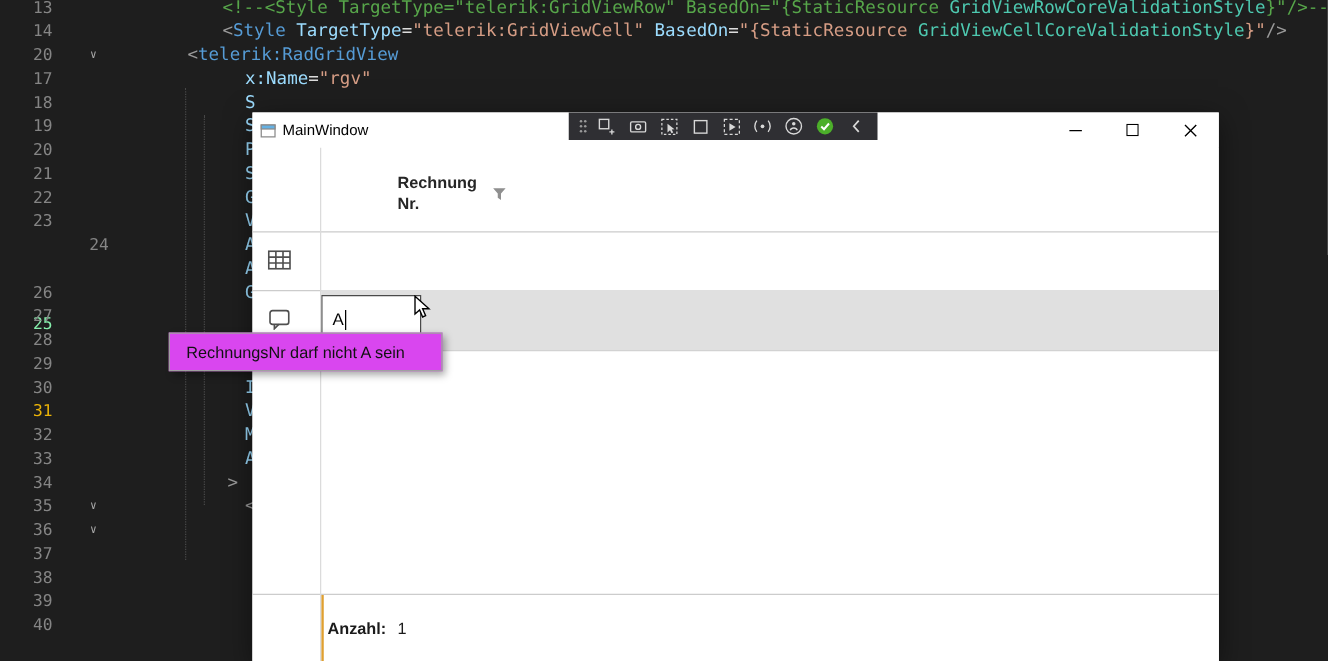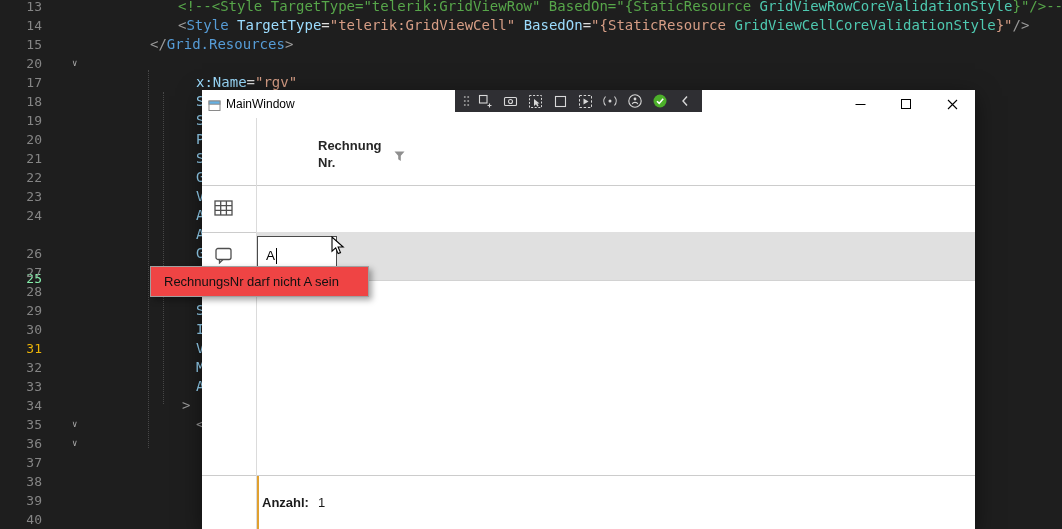--- a/index.html
+++ b/index.html
@@ -42,45 +42,44 @@
   .edit-row{position:absolute;left:55px;right:0;top:114px;height:48px;background:#e0e0e0;}
   .edit-indicator{position:absolute;left:13px;top:129px;}
   .edit-box{position:absolute;left:55px;top:118px;width:80px;height:39px;background:#fff;border:1px solid #4a4a4a;box-sizing:border-box;display:flex;align-items:center;padding-left:8px;font-size:13.5px;color:#000;}
   .caret{display:inline-block;width:1px;height:16px;background:#000;margin-left:1px;}
   .footer-row{position:absolute;left:0;right:0;top:358px;bottom:0;background:#fff;}
   .footer-text{position:absolute;left:60px;top:0;bottom:0;display:flex;align-items:center;font-size:13px;color:#1b1b1b;gap:9px;}
   .footer-label{font-weight:700;}
   .accent-line{position:absolute;left:55px;width:2px;top:358px;bottom:0;background:#e0a030;}
 
   
-  .val-tooltip{position:absolute;left:150px;top:266px;width:219px;height:31px;background:#ef4444;border:1px solid #a0a0a0;box-sizing:border-box;box-shadow:3px 3px 6px rgba(0,0,0,.35);display:flex;align-items:center;padding-left:13px;font-size:13px;color:#111;z-index:30;}
+  .val-tooltip{position:absolute;left:135px;top:266px;width:219px;height:31px;background:#d946ef;border:1px solid #a0a0a0;box-sizing:border-box;box-shadow:3px 3px 6px rgba(0,0,0,.35);display:flex;align-items:center;padding-left:13px;font-size:13px;color:#111;z-index:30;}
 
   .mouse-cursor{position:absolute;left:331px;top:236px;z-index:40;}
 </style>
 </head>
 <body>
 
 <div class="screen">
 
   <div class="editor">
     <div class="guide guide1"></div>
     <div class="guide guide2"></div>
     <div id="code-lines">
         <div class="code-line"><span class="ln" style="color: rgb(133, 133, 133);">13</span><span class="code" style="left: 178px;"><span style="color: rgb(87, 166, 74);">&lt;!--&lt;Style TargetType="telerik:GridViewRow" BasedOn="{StaticResource </span><span style="color: rgb(78, 201, 176);">GridViewRowCoreValidationStyle</span><span style="color: rgb(87, 166, 74);">}"/&gt;--&gt;</span></span></div>
         <div class="code-line"><span class="ln" style="color: rgb(133, 133, 133);">14</span><span class="code" style="left: 178px;"><span style="color: rgb(154, 154, 154);">&lt;</span><span style="color: rgb(86, 156, 214);">Style</span><span style="color: rgb(220, 220, 220);"> </span><span style="color: rgb(156, 220, 254);">TargetType</span><span style="color: rgb(220, 220, 220);">=</span><span style="color: rgb(214, 157, 133);">"telerik:GridViewCell"</span><span style="color: rgb(220, 220, 220);"> </span><span style="color: rgb(156, 220, 254);">BasedOn</span><span style="color: rgb(220, 220, 220);">=</span><span style="color: rgb(214, 157, 133);">"{StaticResource </span><span style="color: rgb(78, 201, 176);">GridViewCellCoreValidationStyle</span><span style="color: rgb(214, 157, 133);">}"</span><span style="color: rgb(154, 154, 154);">/&gt;</span></span></div>
-        <div class="code-line"><span class="ln" style="color: rgb(133, 133, 133);">15</span><span class="code" style="left: 150px;"><span style="color: rgb(154, 154, 154);">&lt;/</span><span style="color: rgb(86, 156, 214);">Grid.Resources</span><span style="color: rgb(154, 154, 154);">&gt;</span></span></div>
-        <div class="code-line"><span class="ln" style="color: rgb(133, 133, 133);">20</span><span class="fold" style="color: rgb(168, 168, 168);">∨</span></div>
+        <div class="code-line"><span class="ln" style="color: rgb(133, 133, 133);">20</span><span class="fold" style="color: rgb(168, 168, 168);">∨</span><span class="code" style="left: 150px;"><span style="color: rgb(154, 154, 154);">&lt;</span><span style="color: rgb(86, 156, 214);">telerik:RadGridView</span></span></div>
         <div class="code-line"><span class="ln" style="color: rgb(133, 133, 133);">17</span><span class="code" style="left: 196px;"><span style="color: rgb(156, 220, 254);">x:Name</span><span style="color: rgb(220, 220, 220);">=</span><span style="color: rgb(214, 157, 133);">"rgv"</span></span></div>
         <div class="code-line"><span class="ln" style="color: rgb(133, 133, 133);">18</span><span class="code" style="left: 196px;"><span style="color: rgb(156, 220, 254);">S</span></span></div>
         <div class="code-line"><span class="ln" style="color: rgb(133, 133, 133);">19</span><span class="code" style="left: 196px;"><span style="color: rgb(156, 220, 254);">S</span></span></div>
         <div class="code-line"><span class="ln" style="color: rgb(133, 133, 133);">20</span><span class="code" style="left: 196px;"><span style="color: rgb(156, 220, 254);">P</span></span></div>
         <div class="code-line"><span class="ln" style="color: rgb(133, 133, 133);">21</span><span class="code" style="left: 196px;"><span style="color: rgb(156, 220, 254);">S</span></span></div>
         <div class="code-line"><span class="ln" style="color: rgb(133, 133, 133);">22</span><span class="code" style="left: 196px;"><span style="color: rgb(156, 220, 254);">G</span></span></div>
         <div class="code-line"><span class="ln" style="color: rgb(133, 133, 133);">23</span><span class="code" style="left: 196px;"><span style="color: rgb(156, 220, 254);">V</span></span></div>
-        <div class="code-line"><span class="ln" style="color: rgb(133, 133, 133);">24</span><span class="code" style="left: 196px;"><span style="color: rgb(156, 220, 254);">A</span></span></div>
+        <div class="code-line"><span class="ln" style="color: rgb(133, 133, 133); margin-left: 45px;">24</span><span class="code" style="left: 196px;"><span style="color: rgb(156, 220, 254);">A</span></span></div>
         <div class="code-line"><span class="ln" style="color: #86efac; margin-top: 44px;">25</span><span class="code" style="left: 196px;"><span style="color: rgb(156, 220, 254);">A</span></span></div>
         <div class="code-line"><span class="ln" style="color: rgb(133, 133, 133);">26</span><span class="code" style="left: 196px;"><span style="color: rgb(156, 220, 254);">G</span></span></div>
         <div class="code-line"><span class="ln" style="color: rgb(133, 133, 133);">27</span><span class="code" style="left: 196px;"></span></div>
         <div class="code-line"><span class="ln" style="color: rgb(133, 133, 133); text-align: right;">28</span><span class="code" style="left: 196px;"></span></div>
         <div class="code-line"><span class="ln" style="color: rgb(133, 133, 133);">29</span><span class="code" style="left: 196px;"><span style="color: rgb(156, 220, 254);">S</span></span></div>
         <div class="code-line"><span class="ln" style="color: rgb(133, 133, 133);">30</span><span class="code" style="left: 196px;"><span style="color: rgb(156, 220, 254);">I</span></span></div>
         <div class="code-line"><span class="ln" style="color: #eab308;">31</span><span class="code" style="left: 196px;"><span style="color: rgb(156, 220, 254);">V</span></span></div>
         <div class="code-line"><span class="ln" style="color: rgb(133, 133, 133);">32</span><span class="code" style="left: 196px;"><span style="color: rgb(156, 220, 254);">M</span></span></div>
         <div class="code-line"><span class="ln" style="color: rgb(133, 133, 133);">33</span><span class="code" style="left: 196px;"><span style="color: rgb(156, 220, 254);">A</span></span></div>
         <div class="code-line"><span class="ln" style="color: rgb(133, 133, 133);">34</span><span class="code" style="left: 182px;"><span style="color: rgb(154, 154, 154);">&gt;</span></span></div>

